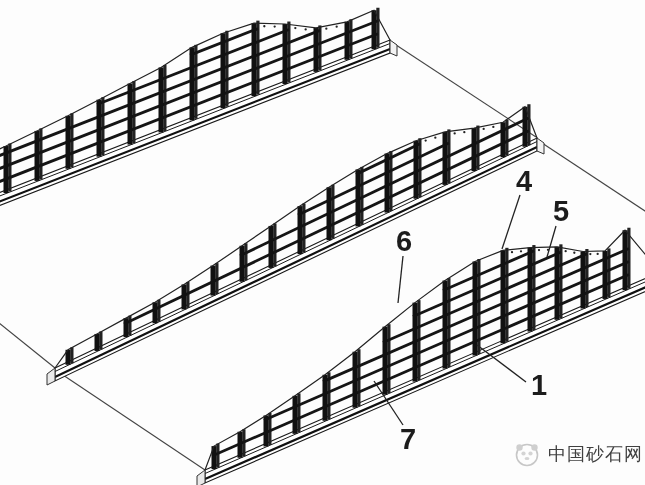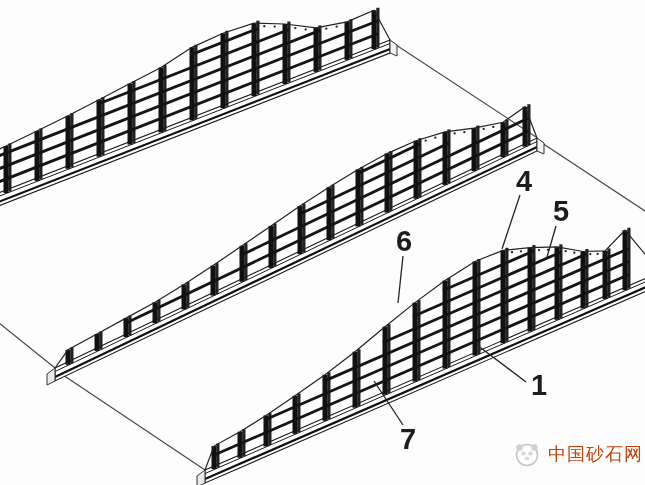--- a/index.html
+++ b/index.html
@@ -212,15 +212,15 @@
 
   <div id="watermark">
     <svg width="28" height="28" viewBox="0 0 28 28">
       <circle cx="14" cy="15" r="10.5" fill="none" stroke="#c7c7c7" stroke-width="1.6"></circle>
       <circle cx="6.5" cy="7.5" r="3.2" fill="#cfcfcf"></circle>
       <circle cx="21.5" cy="7.5" r="3.2" fill="#cfcfcf"></circle>
       <circle cx="10.5" cy="13.5" r="2.1" fill="#d4d4d4"></circle>
       <circle cx="17.5" cy="13.5" r="2.1" fill="#d4d4d4"></circle>
       <ellipse cx="14" cy="18.5" rx="2.4" ry="1.6" fill="#d4d4d4"></ellipse>
     </svg>
-    <span class="wm-text" style="color: #c2410c;">中国砂石网</span>
+    <span class="wm-text" style="color: #404040;">中国砂石网</span>
   </div>
 </div>
 
 </body></html>

